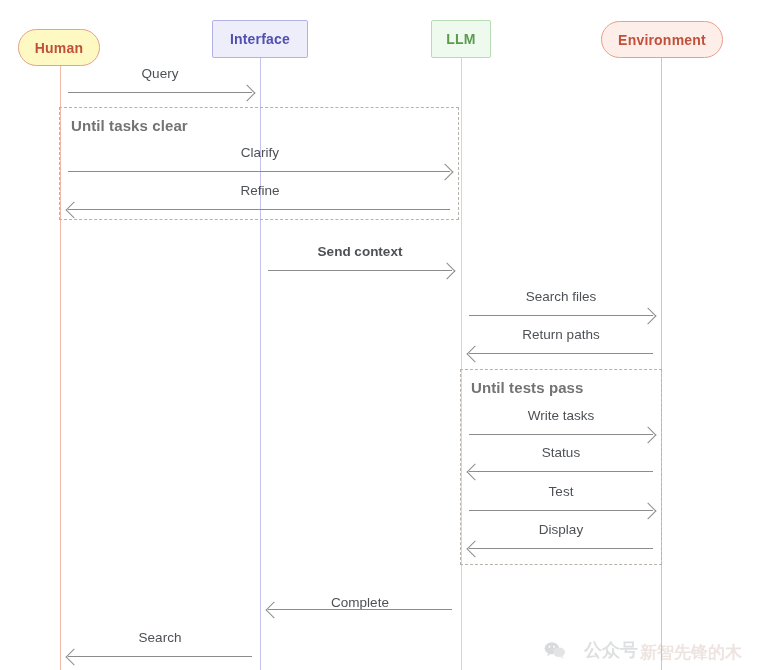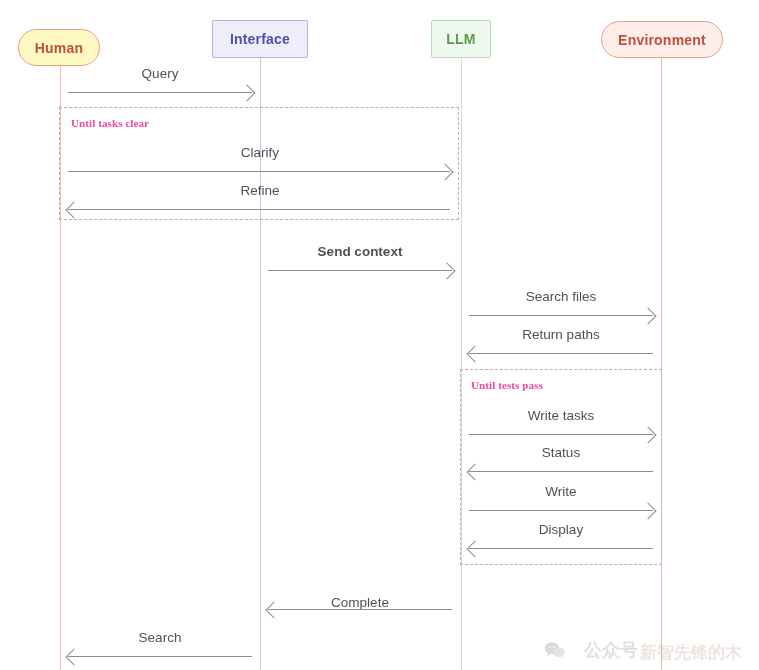--- a/index.html
+++ b/index.html
@@ -44,26 +44,25 @@
   }
   
   .fragment {
     position: absolute;
     box-sizing: border-box;
     border: 1px dashed #b9b2aa;
     background: transparent;
   }
   .fragment-label {
     position: absolute;
-    font-size: 11px;
+    font-size: 15px;
     font-weight: 700;
-    color: #ec4899;
+    color: #737373;
     letter-spacing: .1px;
     white-space: nowrap;
-    font-family: Liberation Serif, serif;
   }
   
   .msg-label {
     position: absolute;
     font-size: 13.5px;
     color: #4d5156;
     text-align: center;
     white-space: nowrap;
     transform: translateX(-50%);
   }
@@ -173,21 +172,21 @@
   <div class="arrow-head left" style="left:469px;top:347.5px;"></div>
 
   <div class="msg-label" style="left:561px;top:408px;">Write tasks</div>
   <div class="msg-line" style="left:469px;top:434px;width:184px;"></div>
   <div class="arrow-head right" style="left:642px;top:428.5px;"></div>
 
   <div class="msg-label" style="left:561px;top:445px;">Status</div>
   <div class="msg-line" style="left:469px;top:471px;width:184px;"></div>
   <div class="arrow-head left" style="left:469px;top:465.5px;"></div>
 
-  <div class="msg-label" style="left:561px;top:484px;">Write</div>
+  <div class="msg-label" style="left:561px;top:484px;">Test</div>
   <div class="msg-line" style="left:469px;top:510px;width:184px;"></div>
   <div class="arrow-head right" style="left:642px;top:504.5px;"></div>
 
   <div class="msg-label" style="left:561px;top:522px;">Display</div>
   <div class="msg-line" style="left:469px;top:548px;width:184px;"></div>
   <div class="arrow-head left" style="left:469px;top:542.5px;"></div>
 
   <div class="msg-label" style="left:360px;top:583px;margin-top:12px;">Complete</div>
   <div class="msg-line" style="left:268px;top:609px;width:184px;"></div>
   <div class="arrow-head left" style="left:268px;top:603.5px;"></div>

